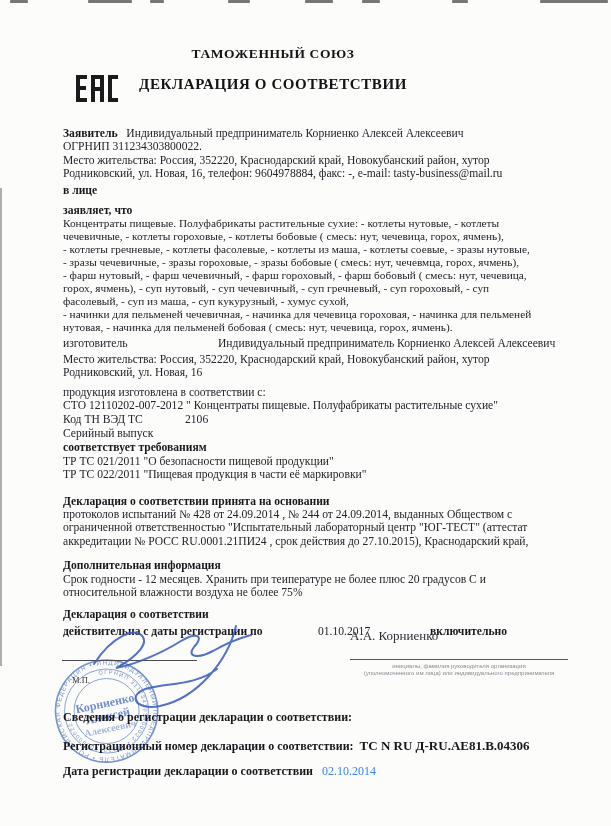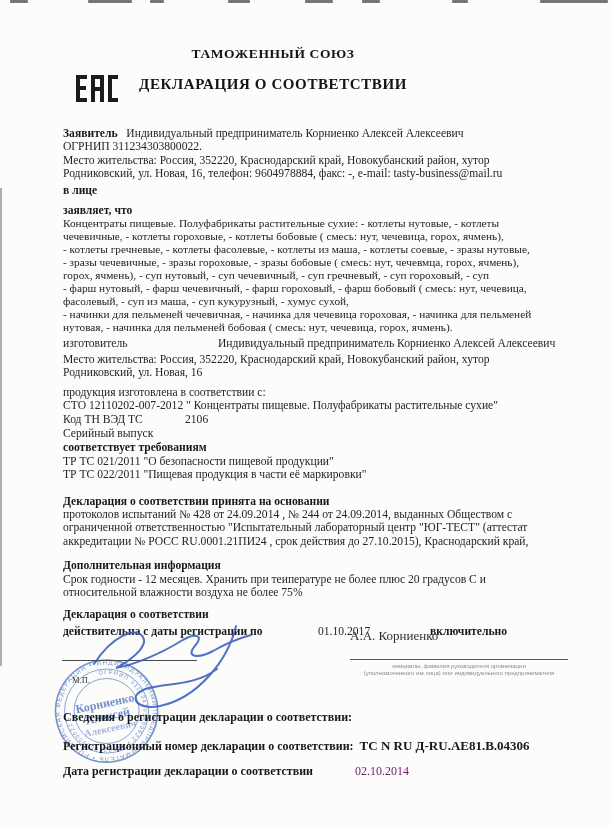--- a/index.html
+++ b/index.html
@@ -46,21 +46,21 @@
   .mp{position:absolute;left:72px;top:675px;font-size:8.5px;color:#333;}
   .stamp{position:absolute;left:52px;top:656px;opacity:.82;transform:rotate(-12deg);}
   .signature{position:absolute;left:86px;top:622px;}
 
   
   .reg{position:absolute;left:63px;font-size:12px;}
   .reg-info{top:710px;}
   .reg-num{top:738px;}
   .reg-num .num{font-size:13px;margin-left:6px;}
   .reg-date{top:764px;position:absolute;}
-  .reg-date .date{position:absolute;left:292px;top:0;font-weight:normal;white-space:nowrap;color:#701a75;}
+  .reg-date .date{position:absolute;left:259px;top:0;font-weight:normal;white-space:nowrap;color:#3b82f6;}
 </style>
 </head>
 <body>
 
 <div class="page">
 
   <div class="edge-top">
     <i style="left:10px;width:18px"></i>
       <i style="left:88px;width:44px"></i>
     <i style="left:150px;width:14px"></i>
@@ -99,22 +99,22 @@
     <div class="l">Место жительства: Россия, 352220, Краснодарский край, Новокубанский район, хутор</div>
     <div class="l">Родниковский, ул. Новая, 16, телефон: 9604978884, факс: -, e-mail: tasty-business@mail.ru</div>
     <div class="l b mt3">в лице</div>
     <div class="l b mt7">заявляет, что</div>
 
     <div class="prod">
       <div class="l">Концентраты пищевые. Полуфабрикаты растительные сухие: - котлеты нутовые, - котлеты</div>
       <div class="l">чечевичные, - котлеты гороховые, - котлеты бобовые ( смесь: нут, чечевица, горох, ячмень),</div>
       <div class="l">- котлеты гречневые, - котлеты фасолевые, - котлеты из маша, - котлеты соевые, - зразы нутовые,</div>
       <div class="l">- зразы чечевичные, - зразы гороховые, - зразы бобовые ( смесь: нут, чечевмца, горох, ячмень),</div>
+      <div class="l">- фарш нутовый, - фарш чечевичный, - фарш гороховый, - фарш бобовый ( смесь: нут, чечевица,</div>
       <div class="l">горох, ячмень), - суп нутовый, - суп чечевичный, - суп гречневый, - суп гороховый, - суп</div>
-      <div class="l">- фарш нутовый, - фарш чечевичный, - фарш гороховый, - фарш бобовый ( смесь: нут, чечевица,</div>
       <div class="l">фасолевый, - суп из маша, - суп кукурузный, - хумус сухой,</div>
       <div class="l">- начинки для пельменей чечевичная, - начинка для чечевица гороховая, - начинка для пельменей</div>
       <div class="l">нутовая, - начинка для  пельменей бобовая ( смесь: нут, чечевица, горох, ячмень).</div>
     </div>
 
     <div class="l mt3"><span class="label-man">изготовитель</span><span>Индивидуальный предприниматель Корниенко Алексей Алексеевич</span></div>
     <div class="l mt2">Место жительства: Россия, 352220, Краснодарский край, Новокубанский район, хутор</div>
     <div class="l">Родниковский, ул. Новая, 16</div>
 
     <div class="l mt6">продукция изготовлена в соответствии с:</div>

